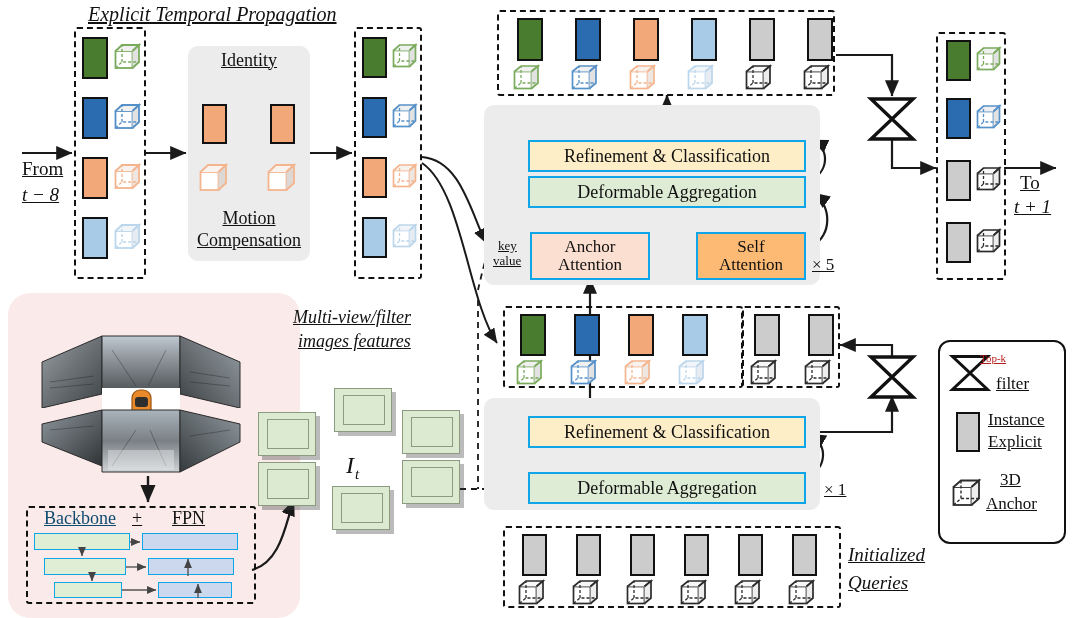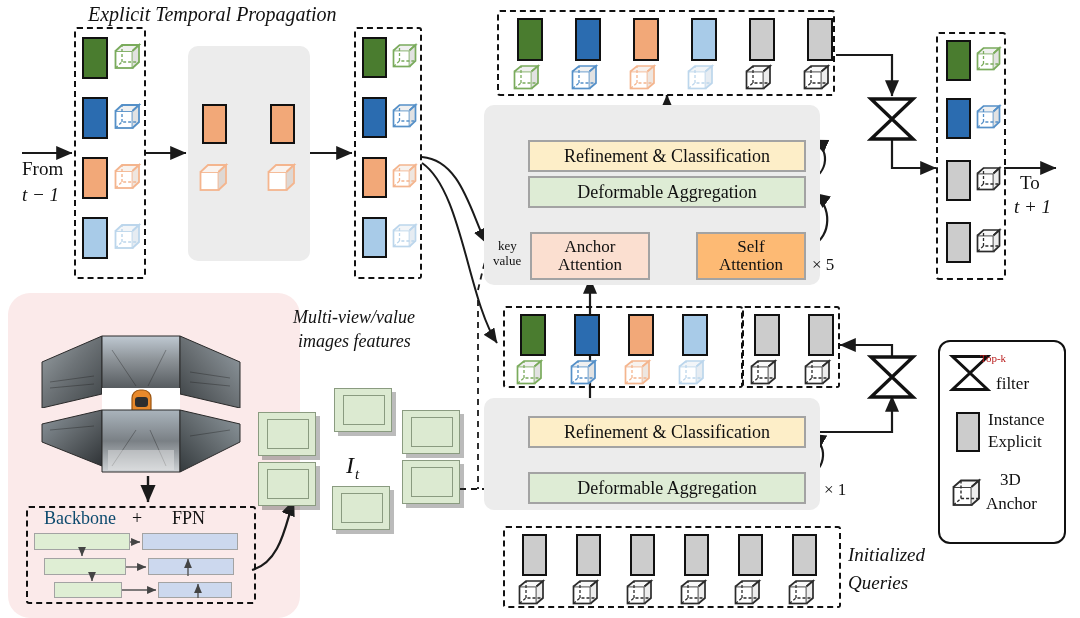--- a/index.html
+++ b/index.html
@@ -4,23 +4,23 @@
 <style>
   html,body{margin:0;padding:0;background:#fff;}
   body{width:1080px;height:618px;font-family:"Liberation Serif",serif;overflow:hidden;}
   #root{position:relative;width:1080px;height:618px;}
   .abs{position:absolute;}
   .ital{font-style:italic;}
   .ctr{display:flex;align-items:center;justify-content:center;text-align:center;}
   .dashbox{border:2px dashed #111;border-radius:3px;box-sizing:border-box;}
   .greybox{background:#ececec;border-radius:10px;}
   .feat{box-sizing:border-box;border:2.5px solid #111;}
-  .blk{box-sizing:border-box;border:2px solid #a3a3a3;}
+  .blk{box-sizing:border-box;border:2px solid #0ea5e9;}
   svg{display:block;overflow:visible;}
-  .txt{white-space:nowrap;}
+  .txt{white-space:nowrap;text-decoration:underline;}
 </style>
 </head>
 <body>
 
 <div id="root">
 
   <div class="abs" style="left:8px;top:293px;width:292px;height:325px;background:#fbeaea;border-radius:22px;"></div>
 
   <svg class="abs" style="left:0;top:0;width:1080px;height:618px;pointer-events:none;">
     <defs>
@@ -78,21 +78,21 @@
     <path d="M478,300 L478,489" fill="none" stroke="#1a1a1a" stroke-width="1.8" stroke-dasharray="6 5"></path>
 
     <line x1="148" y1="476" x2="148" y2="502" stroke="#1a1a1a" stroke-width="2.4" marker-end="url(#ah)"></line>
 
     <path d="M252,570 C282,562 286,520 294,500" fill="none" stroke="#1a1a1a" stroke-width="2.2" marker-end="url(#ah)"></path>
   </svg>
 
   <div class="abs txt ital" style="left:88px;top:3px;font-size:20px;color:#111;">Explicit Temporal Propagation</div>
 
   <div class="abs txt" style="left:22px;top:158px;font-size:19px;color:#111;">From</div>
-  <div class="abs txt ital" style="left:22px;top:184px;font-size:19px;color:#111;">t − 1</div>
+  <div class="abs txt ital" style="left:22px;top:184px;font-size:19px;color:#111;">t − 8</div>
 
   <div class="abs dashbox" style="left:74px;top:27px;width:72px;height:252px;"></div>
   <div class="abs" style="left:78px;top:33px;width:64px;height:240px;">
     <div style="position:relative;height:100%;">
 
       <div class="abs" style="left:4px;top:4px;">
         <div class="feat" style="width:26px;height:42px;background:#4a7c2f;"></div>
       </div>
       <div class="abs" style="left:36px;top:10px;">
         <svg width="30" height="30">
@@ -155,20 +155,21 @@
           <g stroke="#bcd6ec" stroke-width="1.4" fill="none" stroke-dasharray="3 2">
             <path d="M1.5,25 L8,19 L25,19"></path>
               <path d="M8,19 L8,2"></path>
           </g>
         </svg>
       </div>
     </div>
   </div>
 
   <div class="abs greybox" style="left:188px;top:46px;width:122px;height:215px;"></div>
+  <div class="abs txt ctr" style="left:188px;top:48px;width:122px;height:24px;font-size:18px;color:#111;">Identity</div>
   <div class="abs feat" style="left:202px;top:104px;width:25px;height:40px;background:#f2a878;"></div>
   <div class="abs feat" style="left:270px;top:104px;width:25px;height:40px;background:#f2a878;"></div>
 
   <div class="abs" style="left:199px;top:163px;">
     <svg width="32" height="32">
       <g stroke="#f4b58e" stroke-width="1.8" fill="#fff">
         <rect x="1.5" y="9" width="18" height="18"></rect>
         <path d="M1.5,9 L9,2 L27,2 L19.5,9" fill="#f9f3ef"></path>
         <path d="M19.5,9 L27,2 L27,20 L19.5,27" fill="#ded8d4"></path>
       </g>
@@ -176,20 +177,22 @@
   </div>
   <div class="abs" style="left:267px;top:163px;">
     <svg width="32" height="32">
       <g stroke="#f4b58e" stroke-width="1.8" fill="#fff">
         <rect x="1.5" y="9" width="18" height="18"></rect>
         <path d="M1.5,9 L9,2 L27,2 L19.5,9" fill="#f9f3ef"></path>
         <path d="M19.5,9 L27,2 L27,20 L19.5,27" fill="#ded8d4"></path>
       </g>
     </svg>
   </div>
+  <div class="abs txt ctr" style="left:188px;top:207px;width:122px;height:22px;font-size:18px;color:#111;">Motion</div>
+  <div class="abs txt ctr" style="left:182px;top:229px;width:134px;height:22px;font-size:18px;color:#111;">Compensation</div>
 
   <div class="abs dashbox" style="left:354px;top:27px;width:68px;height:252px;"></div>
   <div class="abs" style="left:358px;top:37px;">
     <div class="abs" style="left:4px;top:0px;">
         <div class="feat" style="width:25px;height:41px;background:#4a7c2f;"></div>
       </div>
     <div class="abs" style="left:34px;top:6px;">
       <svg width="28" height="28">
         <g stroke="#7aab5c" stroke-width="1.7" fill="#fff">
             <rect x="1.5" y="7.5" width="16" height="16"></rect>
@@ -770,21 +773,21 @@
   <svg class="abs" style="left:26px;top:506px;width:230px;height:98px;">
     <line x1="56" y1="44" x2="56" y2="50" stroke="#555" stroke-width="1.4" marker-end="url(#ahs)"></line>
     <line x1="66" y1="69" x2="66" y2="75" stroke="#555" stroke-width="1.4" marker-end="url(#ahs)"></line>
     <line x1="104" y1="36" x2="114" y2="36" stroke="#555" stroke-width="1.4" marker-end="url(#ahs)"></line>
     <line x1="100" y1="61" x2="120" y2="61" stroke="#555" stroke-width="1.4" marker-end="url(#ahs)"></line>
     <line x1="96" y1="84" x2="130" y2="84" stroke="#555" stroke-width="1.4" marker-end="url(#ahs)"></line>
     <line x1="162" y1="70" x2="162" y2="53" stroke="#555" stroke-width="1.4" marker-end="url(#ahs)"></line>
     <line x1="172" y1="92" x2="172" y2="78" stroke="#555" stroke-width="1.4" marker-end="url(#ahs)"></line>
   </svg>
 
-  <div class="abs txt ital" style="left:293px;top:307px;font-size:18px;color:#111;">Multi-view/value</div>
+  <div class="abs txt ital" style="left:293px;top:307px;font-size:18px;color:#111;">Multi-view/filter</div>
   <div class="abs txt ital" style="left:298px;top:331px;font-size:18px;color:#111;">images features</div>
 
   <div class="abs" style="left:258px;top:388px;width:215px;height:140px;">
 
     <div class="abs" style="left:76px;top:0px;width:56px;height:42px;background:#dcead1;border:1.4px solid #8a9b80;box-shadow:4px 4px 0 rgba(60,60,60,.35);">
       <div class="abs" style="left:8px;top:6px;width:40px;height:28px;background:#dcead1;border:1.4px solid #8a9b80;"></div>
     </div>
 
     <div class="abs" style="left:0px;top:24px;width:56px;height:42px;background:#dcead1;border:1.4px solid #8a9b80;box-shadow:4px 4px 0 rgba(60,60,60,.35);">
       <div class="abs" style="left:8px;top:6px;width:40px;height:28px;background:#dcead1;border:1.4px solid #8a9b80;"></div>

